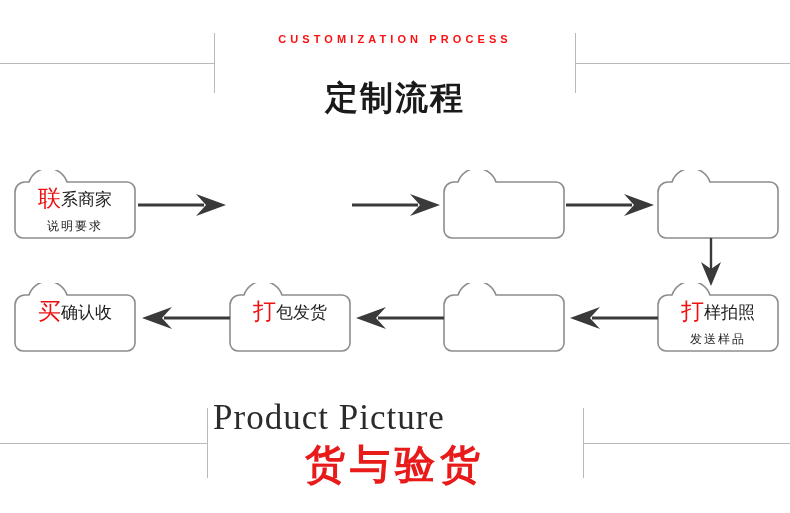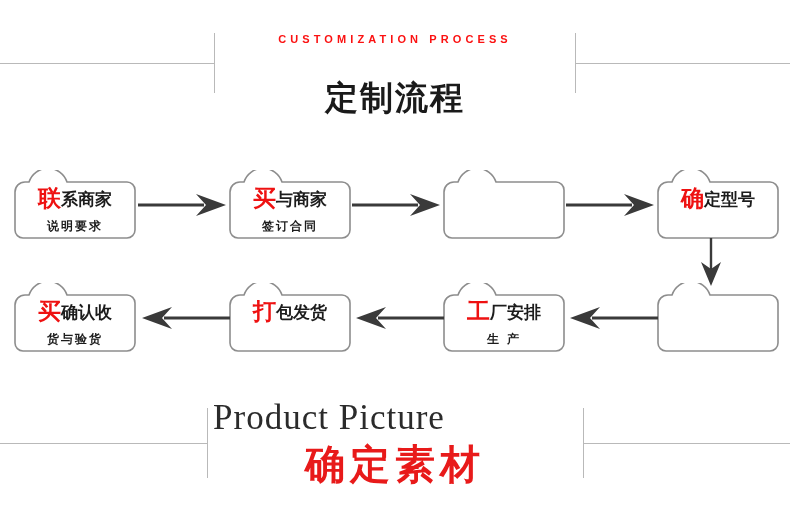--- a/index.html
+++ b/index.html
@@ -95,21 +95,21 @@
   }
   .node .txt {
     position: absolute;
     left: 0;
     top: 15px;
     width: 124px;
     text-align: center;
     line-height: 27px;
     font-family: "DejaVu Sans", "Liberation Sans", sans-serif;
     font-size: 17px;
-    font-weight: bold;
+    font-weight: normal;
     color: #1c1c1c;
     white-space: nowrap;
     pointer-events: none;
   }
   .node .txt .line1,
   .node .txt .line2 { display: block; }
   .node .txt .big {
     color: #ee1111;
     font-size: 23px;
     vertical-align: -1px;
@@ -142,65 +142,51 @@
       <path d="M2,22 A10,10 0 0 1 12,12 L16,12 A20,20 0 0 1 54,12 L114,12 A8,8 0 0 1 122,20 L122,60 A8,8 0 0 1 114,68 L10,68 A8,8 0 0 1 2,60 Z" fill="#ffffff" stroke="#8d8d8d" stroke-width="1.6"></path>
     </svg>
     <div class="txt">
       <span class="line1">
         <span class="big">联</span><span>系商家</span>
       </span>
       <span class="line2">说明要求</span>
     </div>
   </div>
 
-  <div class="node" style="left:228px; top:170px;">
-    <svg class="shape" width="124" height="72" viewBox="0 0 124 72">
-      <path d="M2,22 A10,10 0 0 1 12,12 L16,12 A20,20 0 0 1 54,12 L114,12 A8,8 0 0 1 122,20 L122,60 A8,8 0 0 1 114,68 L10,68 A8,8 0 0 1 2,60 Z" fill="#ffffff" stroke="#8d8d8d" stroke-width="1.6"></path>
-    </svg>
-    <div class="txt">
-      <span class="line1">
-        <span class="big">买</span><span>与商家</span>
-      </span>
-      <span class="line2">签订合同</span>
-    </div>
-  </div>
 
   <div class="node" style="left:442px; top:170px;">
     <svg class="shape" width="124" height="72" viewBox="0 0 124 72">
       <path d="M2,22 A10,10 0 0 1 12,12 L16,12 A20,20 0 0 1 54,12 L114,12 A8,8 0 0 1 122,20 L122,60 A8,8 0 0 1 114,68 L10,68 A8,8 0 0 1 2,60 Z" fill="#ffffff" stroke="#8d8d8d" stroke-width="1.6"></path>
     </svg>
   </div>
 
   <div class="node" style="left:656px; top:170px;">
     <svg class="shape" width="124" height="72" viewBox="0 0 124 72">
       <path d="M2,22 A10,10 0 0 1 12,12 L16,12 A20,20 0 0 1 54,12 L114,12 A8,8 0 0 1 122,20 L122,60 A8,8 0 0 1 114,68 L10,68 A8,8 0 0 1 2,60 Z" fill="#ffffff" stroke="#8d8d8d" stroke-width="1.6"></path>
     </svg>
     <div class="txt">
-      <span class="line1">
-        <span class="big">确</span><span>定型号</span>
-      </span>
     </div>
   </div>
 
   <div class="node" style="left:656px; top:283px;">
     <svg class="shape" width="124" height="72" viewBox="0 0 124 72">
       <path d="M2,22 A10,10 0 0 1 12,12 L16,12 A20,20 0 0 1 54,12 L114,12 A8,8 0 0 1 122,20 L122,60 A8,8 0 0 1 114,68 L10,68 A8,8 0 0 1 2,60 Z" fill="#ffffff" stroke="#8d8d8d" stroke-width="1.6"></path>
     </svg>
+    <div class="txt">
+      <span class="line1">
+        <span class="big">打</span><span>样拍照</span>
+      </span>
+      <span class="line2">发送样品</span>
+    </div>
   </div>
 
   <div class="node" style="left:442px; top:283px;">
     <svg class="shape" width="124" height="72" viewBox="0 0 124 72">
       <path d="M2,22 A10,10 0 0 1 12,12 L16,12 A20,20 0 0 1 54,12 L114,12 A8,8 0 0 1 122,20 L122,60 A8,8 0 0 1 114,68 L10,68 A8,8 0 0 1 2,60 Z" fill="#ffffff" stroke="#8d8d8d" stroke-width="1.6"></path>
     </svg>
-    <div class="txt">
-      <span class="line1">
-        <span class="big">工</span><span>厂安排</span>
-      </span>
-      <span class="line2">生 产</span>
-    </div>
   </div>
 
   <div class="node" style="left:228px; top:283px;">
     <svg class="shape" width="124" height="72" viewBox="0 0 124 72">
       <path d="M2,22 A10,10 0 0 1 12,12 L16,12 A20,20 0 0 1 54,12 L114,12 A8,8 0 0 1 122,20 L122,60 A8,8 0 0 1 114,68 L10,68 A8,8 0 0 1 2,60 Z" fill="#ffffff" stroke="#8d8d8d" stroke-width="1.6"></path>
     </svg>
     <div class="txt">
       <span class="line1">
         <span class="big">打</span><span>包发货</span>
       </span>
@@ -208,21 +194,20 @@
   </div>
 
   <div class="node" style="left:13px; top:283px;">
     <svg class="shape" width="124" height="72" viewBox="0 0 124 72">
       <path d="M2,22 A10,10 0 0 1 12,12 L16,12 A20,20 0 0 1 54,12 L114,12 A8,8 0 0 1 122,20 L122,60 A8,8 0 0 1 114,68 L10,68 A8,8 0 0 1 2,60 Z" fill="#ffffff" stroke="#8d8d8d" stroke-width="1.6"></path>
     </svg>
     <div class="txt">
       <span class="line1">
         <span class="big">买</span><span>确认收</span>
       </span>
-      <span class="line2">货与验货</span>
     </div>
   </div>
 
   <svg class="arrow" style="left:138px; top:192px;" width="92" height="26" viewBox="0 0 92 26">
     <line x1="0" y1="13" x2="66" y2="13" stroke="#3a3a3a" stroke-width="3"></line>
     <path d="M88,13 L58,2 L68,13 L58,24 Z" fill="#3a3a3a"></path>
   </svg>
 
   <svg class="arrow" style="left:352px; top:192px;" width="92" height="26" viewBox="0 0 92 26">
     <line x1="0" y1="13" x2="66" y2="13" stroke="#3a3a3a" stroke-width="3"></line>
@@ -254,15 +239,15 @@
     <path d="M4,13 L34,2 L24,13 L34,24 Z" fill="#3a3a3a"></path>
   </svg>
 
   <div class="rule-h" style="left:0px; top:443px; width:207px;"></div>
   <div class="rule-v" style="left:207px; top:408px; height:70px;"></div>
 
   <div class="rule-v" style="left:583px; top:408px; height:70px;"></div>
   <div class="rule-h" style="left:583px; top:443px; width:207px;"></div>
 
   <div class="footline-en" style="top:398px;">Product Picture</div>
-  <div class="footline-cn" style="top:437px;">确定素材</div>
+  <div class="footline-cn" style="top:437px;">货与验货</div>
 
 </div>
 
 </body></html>

